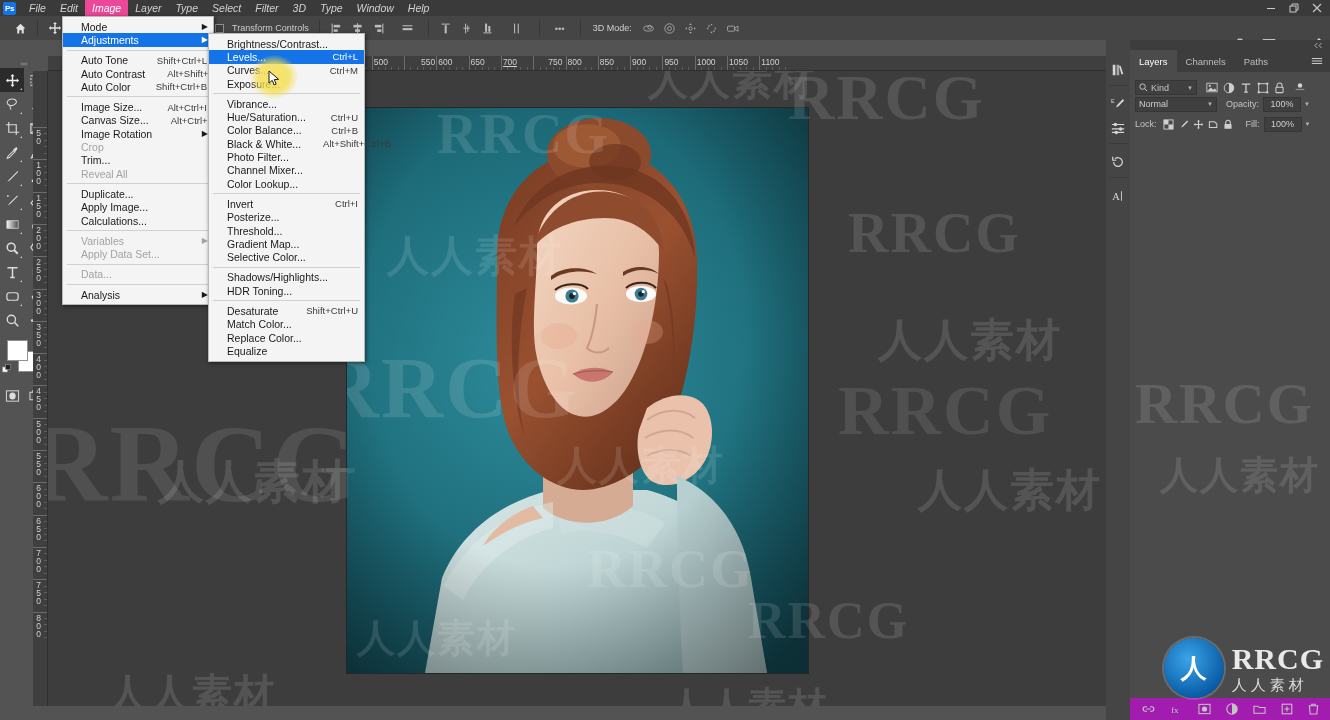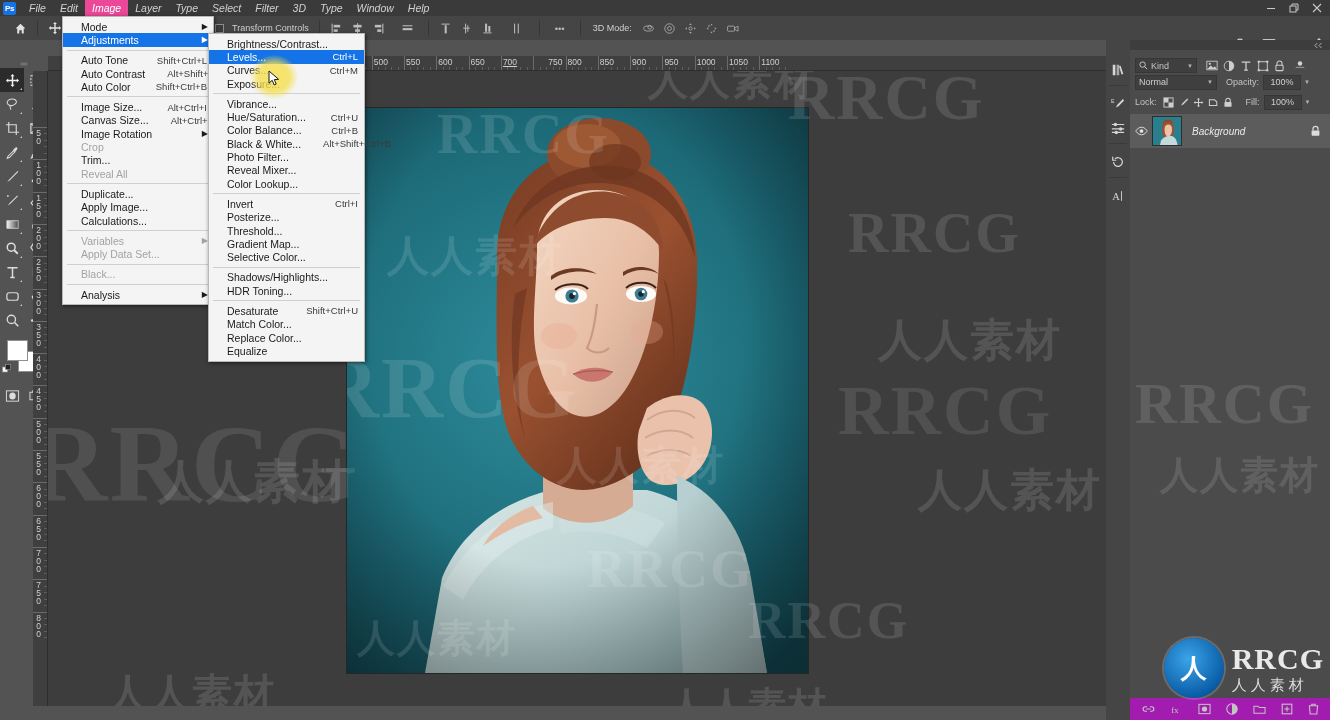--- a/index.html
+++ b/index.html
@@ -566,21 +566,21 @@
       <div class="tick minor" style="left: 304.32px;"></div>
       <div class="tick minor" style="left: 310.78px;"></div>
       <div class="tick minor" style="left: 317.24px;"></div>
       <div class="tick" style="left: 323.7px;"></div>
       <div class="lbl" style="left: 323.7px;">500</div>
       <div class="tick minor" style="left: 330.16px;"></div>
       <div class="tick minor" style="left: 336.62px;"></div>
       <div class="tick minor" style="left: 343.08px;"></div>
       <div class="tick minor" style="left: 349.54px;"></div>
       <div class="tick" style="left: 356px;"></div>
-      <div class="lbl" style="left: 356px; text-align: center;">550</div>
+      <div class="lbl" style="left: 371px; text-align: center;">550</div>
       <div class="tick minor" style="left: 362.46px;"></div>
       <div class="tick minor" style="left: 368.92px;"></div>
       <div class="tick minor" style="left: 375.38px;"></div>
       <div class="tick minor" style="left: 381.84px;"></div>
       <div class="tick" style="left: 388.3px;"></div>
       <div class="lbl" style="left: 388.3px;">600</div>
       <div class="tick minor" style="left: 394.76px;"></div>
       <div class="tick minor" style="left: 401.22px;"></div>
       <div class="tick minor" style="left: 407.68px;"></div>
       <div class="tick minor" style="left: 414.14px;"></div>
@@ -886,20 +886,32 @@
         </svg>
     </div>
   </div>
 
   <div class="rpanel">
     <div style="height:10px;display:flex;justify-content:flex-end;align-items:center;padding-right:6px;background:#3d3d3d">
       <svg class="ic" width="10" height="7" viewBox="0 0 12 8">
           <path d="M4 1 L1 4 L4 7 M9 1 L6 4 L9 7" stroke="#b6b6b6" stroke-width="1.1" fill="none"></path>
         </svg>
     </div>
+    <div class="rp-tabs">
+      <div class="rp-tab active">Layers</div>
+      <div class="rp-tab">Channels</div>
+      <div class="rp-tab">Paths</div>
+      <div class="rp-menu">
+        <svg class="ic" width="12" height="10" viewBox="0 0 14 10">
+            <rect x="1" y="1.5" width="12" height="1.2" fill="#c9c9c9"></rect>
+            <rect x="1" y="4.4" width="12" height="1.2" fill="#c9c9c9"></rect>
+            <rect x="1" y="7.3" width="12" height="1.2" fill="#c9c9c9"></rect>
+          </svg>
+      </div>
+    </div>
 
     <div class="rp-row" style="height:22px; padding-top:9px">
       <div class="kind-box">
         <svg class="ic" width="9" height="9" viewBox="0 0 10 10">
             <circle cx="4" cy="4" r="3" fill="none" stroke="#cfcfcf" stroke-width="1"></circle>
             <path d="M6.2 6.2 L9 9" stroke="#cfcfcf" stroke-width="1.1"></path>
           </svg>
         <span>Kind</span>
         <span class="caret">▼</span>
       </div>
@@ -982,44 +994,20 @@
         <svg class="ic" width="10" height="11" viewBox="0 0 11 12">
             <path d="M3 5.4 V3.8 a2.5 2.5 0 0 1 5 0 V5.4" fill="none" stroke="#cfcfcf" stroke-width="1.2"></path>
             <rect x="1.6" y="5.4" width="7.8" height="5.4" rx="0.8" fill="#cfcfcf"></rect>
           </svg>
       </div>
       <span style="margin-left:10px">Fill:</span>
       <div class="opac" style="margin-left:4px">100%</div>
       <span class="caret" style="margin-left:3px;margin-right:2px">▼</span>
     </div>
 
-    <div class="layer-row">
-      <div class="eye">
-        <svg class="ic" width="13" height="10" viewBox="0 0 16 11">
-            <path d="M8 0.8 C12.4 0.8 15 5.5 15 5.5 C15 5.5 12.4 10.2 8 10.2 C3.6 10.2 1 5.5 1 5.5 C1 5.5 3.6 0.8 8 0.8 Z" fill="none" stroke="#e6e6e6" stroke-width="1.1"></path>
-            <circle cx="8" cy="5.5" r="2.3" fill="#e6e6e6"></circle>
-          </svg>
-      </div>
-      <div class="thumb">
-        <svg width="28" height="28" viewBox="0 0 28 28">
-          <rect width="28" height="28" fill="#2a7f8e"></rect>
-          <ellipse cx="15" cy="6" rx="5" ry="3.6" fill="#8c4a2c"></ellipse>
-          <path d="M9 11 C9 7 12 5 15 5 C18.6 5 21 7.6 21 11.6 C21 17 19 21 16 22 C12.6 23 9.6 19 9 14 Z" fill="#9a5130"></path>
-          <path d="M11.6 11.5 C11.6 9 13.4 7.6 15.4 7.6 C17.6 7.6 19 9.4 19 12 C19 16 17.6 19 15.6 19.6 C13.4 20.2 11.6 17 11.6 13.6 Z" fill="#eec2a8"></path>
-          <path d="M7 28 L8 23.5 C10 20.5 13 19 16 19 L19 19 C22 20 24 23 24.5 28 Z" fill="#c4dada"></path>
-        </svg>
-      </div>
-      <div class="lname">Background</div>
-      <div style="margin-left:auto;padding-right:9px">
-        <svg class="ic" width="11" height="12" viewBox="0 0 11 12">
-            <path d="M3 5.4 V3.8 a2.5 2.5 0 0 1 5 0 V5.4" fill="none" stroke="#dcdcdc" stroke-width="1.2"></path>
-            <rect x="1.6" y="5.4" width="7.8" height="5.4" rx="0.8" fill="#dcdcdc"></rect>
-          </svg>
-      </div>
-    </div>
 
     <div class="lp-bottom">
       <span>
         <svg class="ic" width="13" height="12" viewBox="0 0 14 12">
             <path d="M5.4 3.6 H3.6 a2.4 2.4 0 0 0 0 4.8 H5.4 M8.6 3.6 H10.4 a2.4 2.4 0 0 1 0 4.8 H8.6 M4.6 6 H9.4" stroke="#c4c4c4" stroke-width="1.2" fill="none"></path>
           </svg>
       </span>
       <span>
         <svg class="ic" width="13" height="12" viewBox="0 0 14 12">
             <text x="1" y="10" font-size="10" fill="#c4c4c4" font-family="serif">fx</text>
@@ -1126,21 +1114,21 @@
       <div class="dd-sep"></div>
       <div class="dd-item dis">
         <span>Variables</span>
         <span class="arr">▶</span>
       </div>
       <div class="dd-item dis">
         <span>Apply Data Set...</span>
       </div>
       <div class="dd-sep"></div>
       <div class="dd-item dis">
-        <span>Black...</span>
+        <span>Data...</span>
       </div>
       <div class="dd-sep"></div>
       <div class="dd-item">
         <span>Analysis</span>
         <span class="arr">▶</span>
       </div>
     </div>
 
   <div class="dd" id="menu-adjust">
       <div class="dd-item">
@@ -1170,21 +1158,21 @@
         <span class="acc">Ctrl+B</span>
       </div>
       <div class="dd-item">
         <span>Black &amp; White...</span>
         <span class="acc">Alt+Shift+Ctrl+B</span>
       </div>
       <div class="dd-item">
         <span>Photo Filter...</span>
       </div>
       <div class="dd-item">
-        <span>Reveal Mixer...</span>
+        <span>Channel Mixer...</span>
       </div>
       <div class="dd-item">
         <span>Color Lookup...</span>
       </div>
       <div class="dd-sep"></div>
       <div class="dd-item">
         <span>Invert</span>
         <span class="acc">Ctrl+I</span>
       </div>
       <div class="dd-item">

